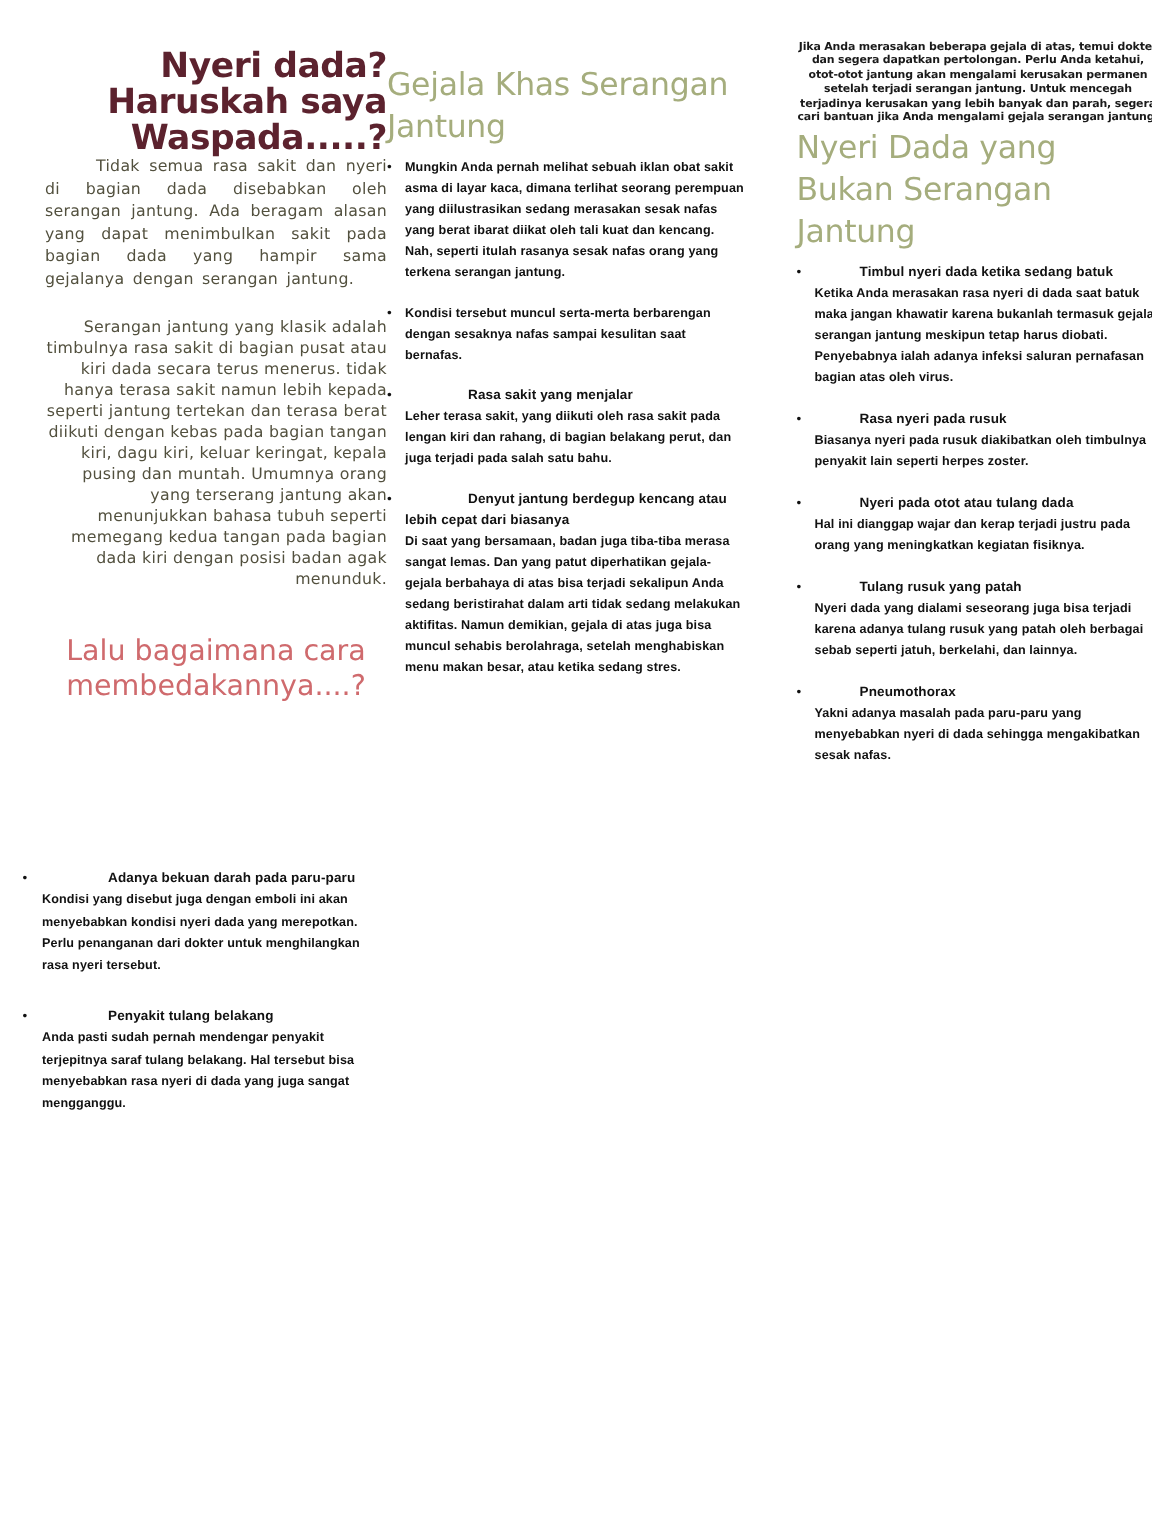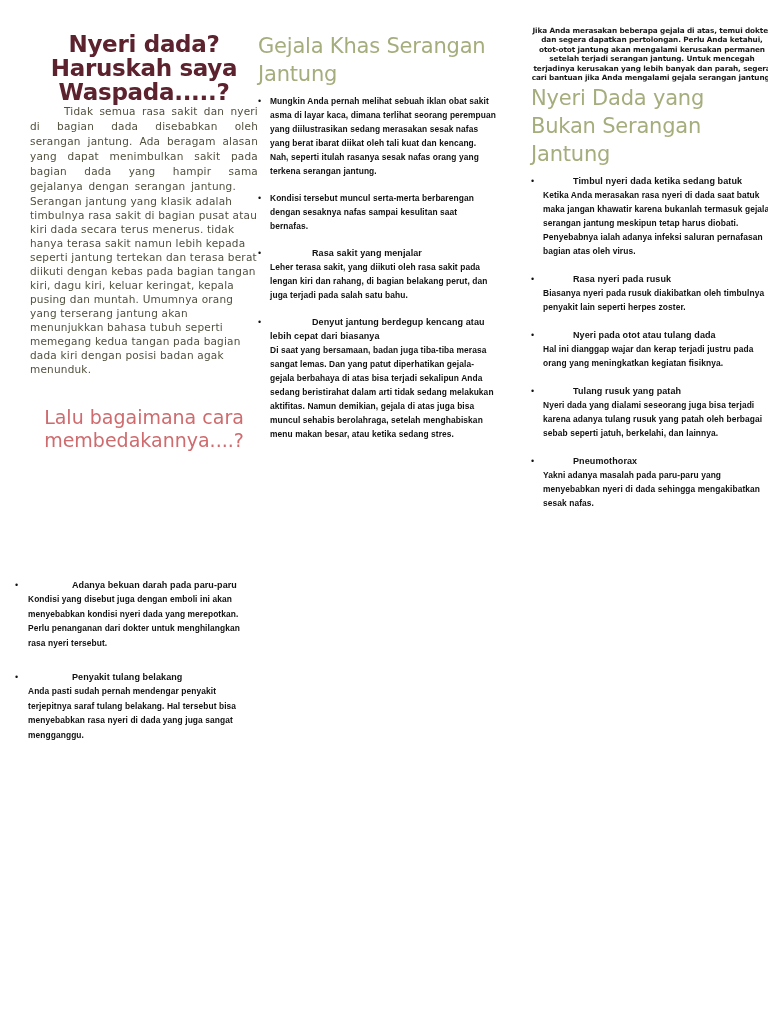--- a/index.html
+++ b/index.html
@@ -11,29 +11,29 @@
     overflow: hidden;
   }
   .page { position: absolute; inset: 0; background: var(--page_bg, #ffffff); }
 
   
   .col-left { position: absolute; left: 30px; top: 32px; width: 228px; }
   .article-title {
     font-family: "DejaVu Sans", sans-serif;
     font-size: 23px; line-height: 24px; font-weight: 700;
     color: var(--maroon_title, #5c222e);
-    text-align: center; letter-spacing: -0.3px;
+    text-align: right; letter-spacing: -0.3px;
   }
   .hand {
     font-family: "DejaVu Sans", sans-serif;
     color: var(--left_body, #52503e);
     font-size: 10.5px; line-height: 15px; letter-spacing: 0.2px;
   }
   .p1 { text-align: justify; text-indent: 34px; word-spacing: 2px; }
-  .p2 { text-align: left; line-height: 14px; }
+  .p2 { margin-top: 17px; text-align: right; line-height: 14px; }
   .question-subheading {
     margin-top: 30px; text-align: center;
     font-family: "DejaVu Sans", sans-serif;
     font-size: 19px; line-height: 23px; font-weight: 400;
     color: var(--salmon_heading, #cf6a6d);
   }
 
   
   .section-heading {
     font-family: "DejaVu Sans", sans-serif;
@@ -51,21 +51,21 @@
   .bullet .head {
     font-size: 9px; font-weight: 700; color: var(--bullet_text, #111111);
     line-height: 14px; text-indent: 42px; letter-spacing: 0.1px;
   }
   .bullet .body {
     font-size: 8.4px; font-weight: 700; color: var(--bullet_text, #111111);
     line-height: 14px; letter-spacing: 0.1px;
   }
 
   
-  .col-mid { position: absolute; left: 258px; top: 32px; width: 238px; }
+  .col-mid { position: absolute; left: 258px; top: 42px; width: 238px; }
   .col-mid .section-heading { margin-bottom: 6px; }
 
   
   .col-right { position: absolute; left: 531px; top: 26px; width: 242px; }
   .intro-advice {
     font-family: "DejaVu Sans", sans-serif;
     font-size: 7.3px; line-height: 9.4px; font-weight: 700;
     color: var(--intro_text, #1a1a1a);
     text-align: center; letter-spacing: -0.1px;
   }

